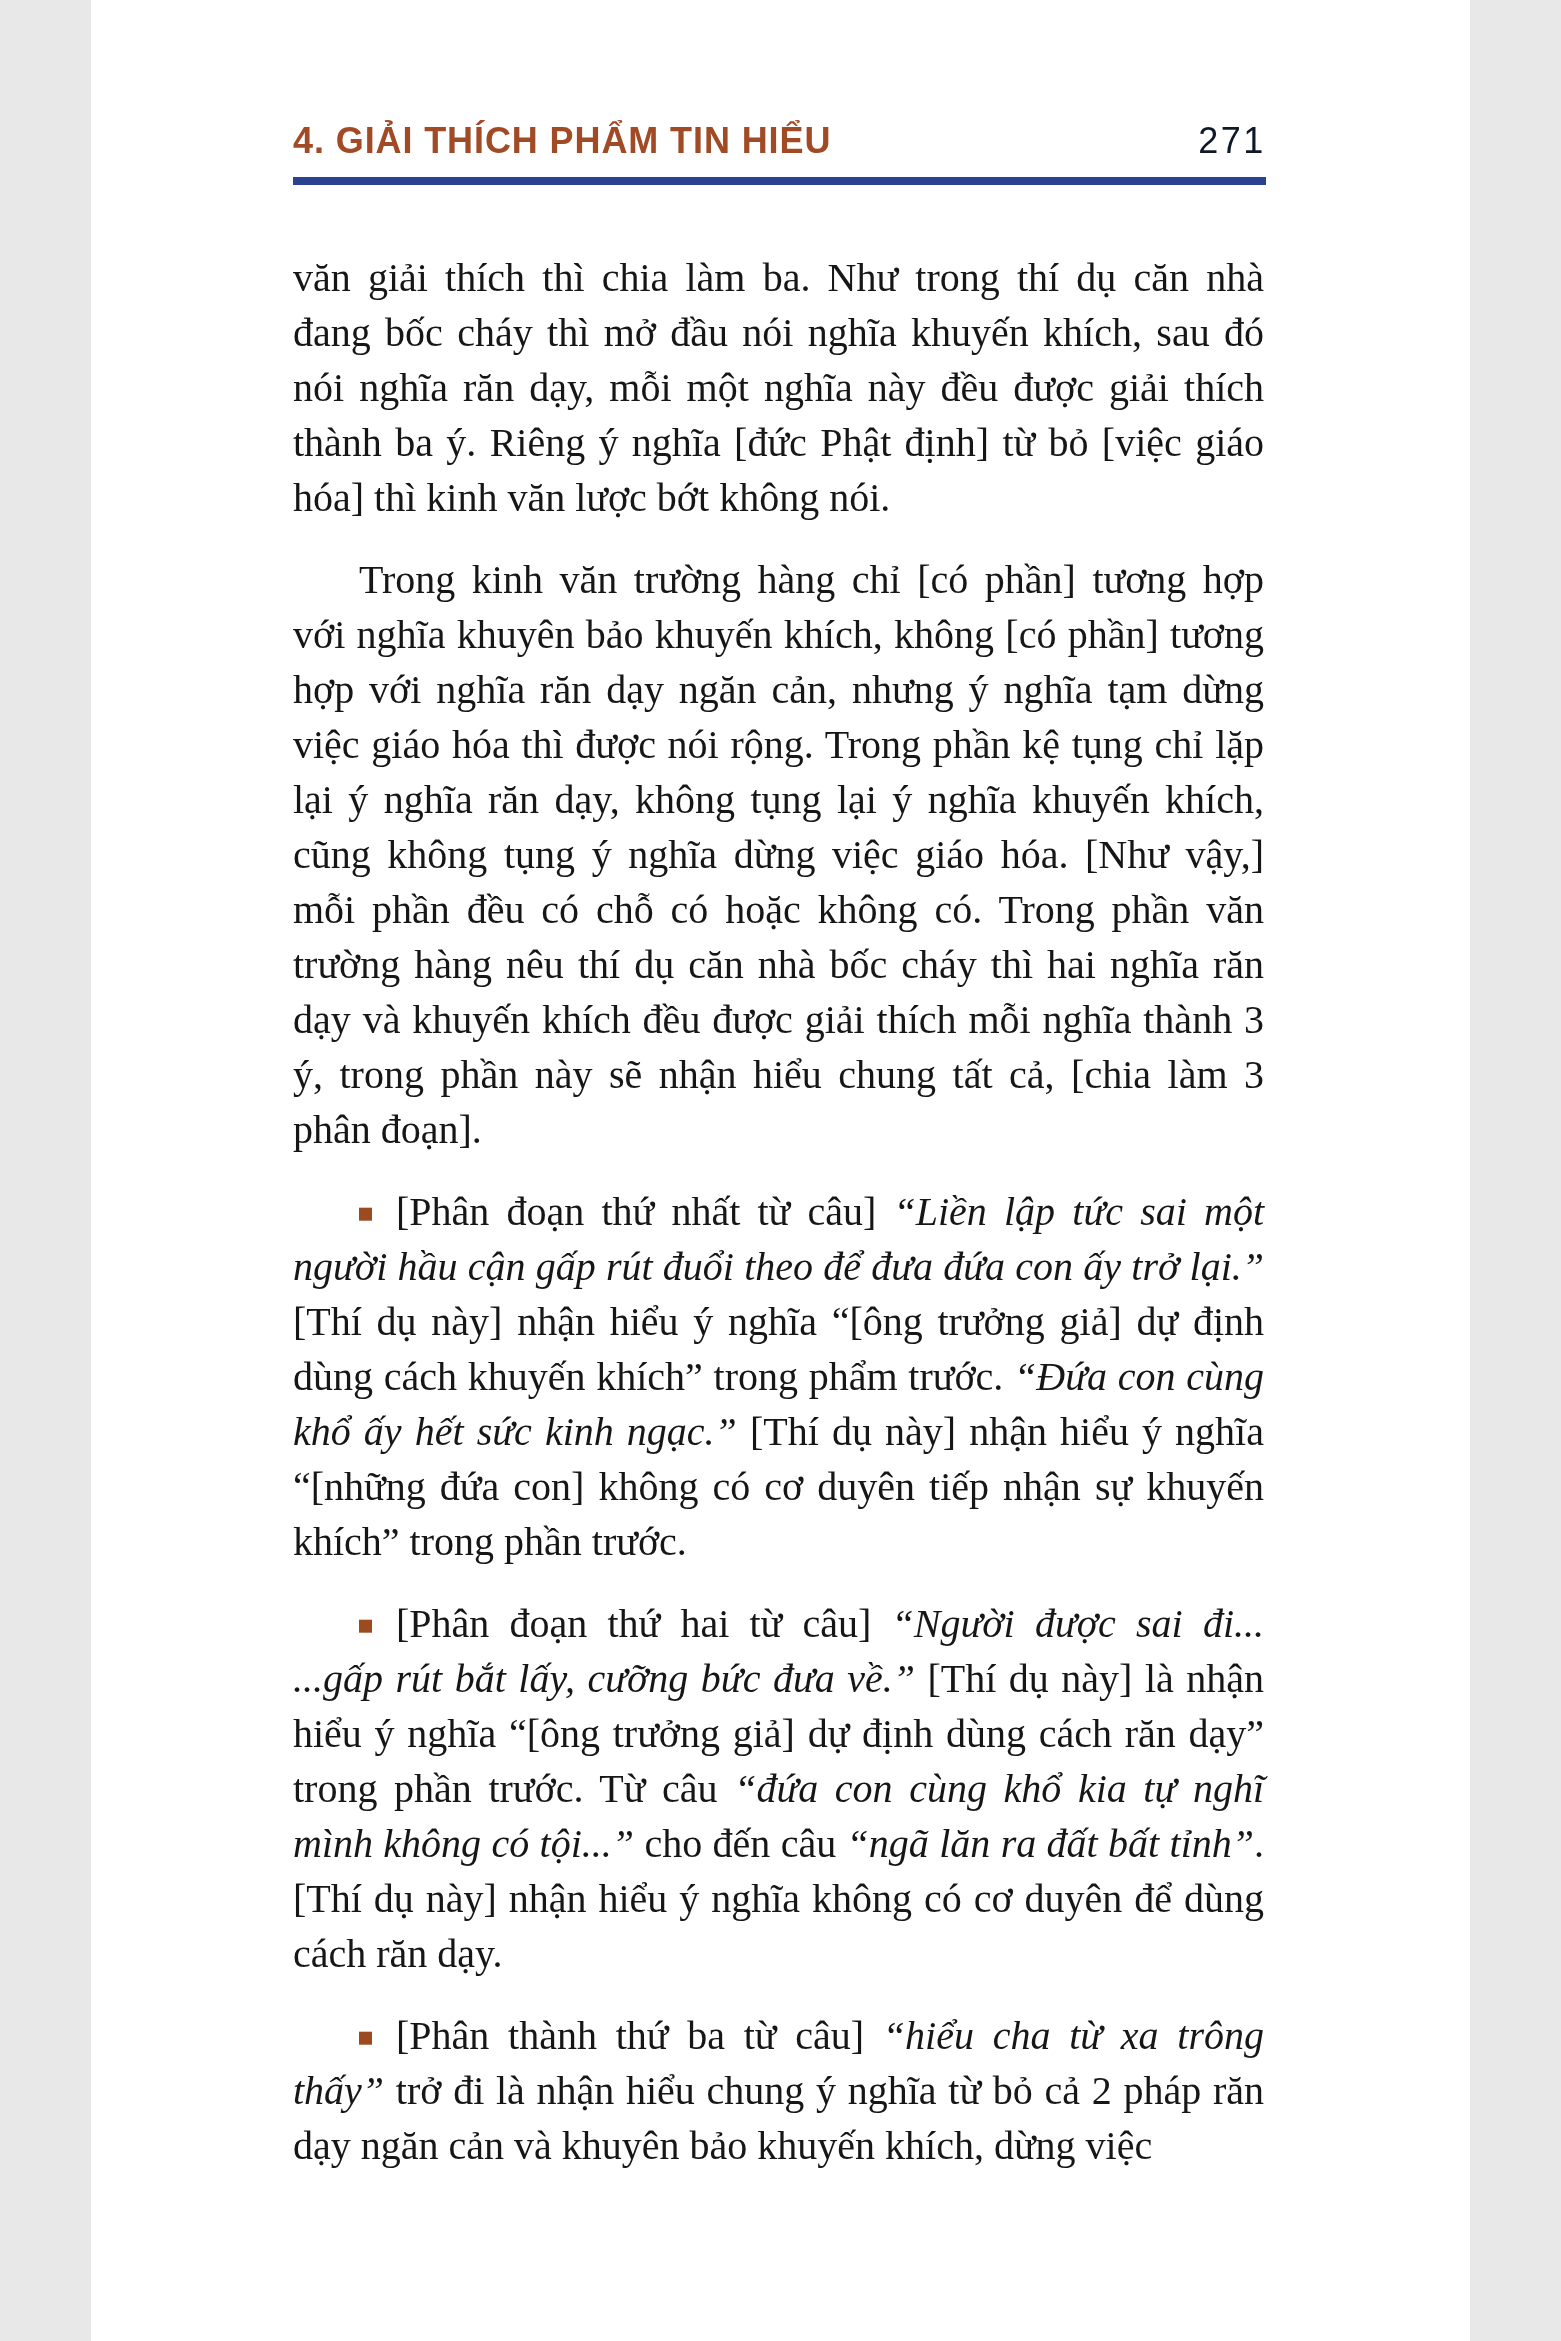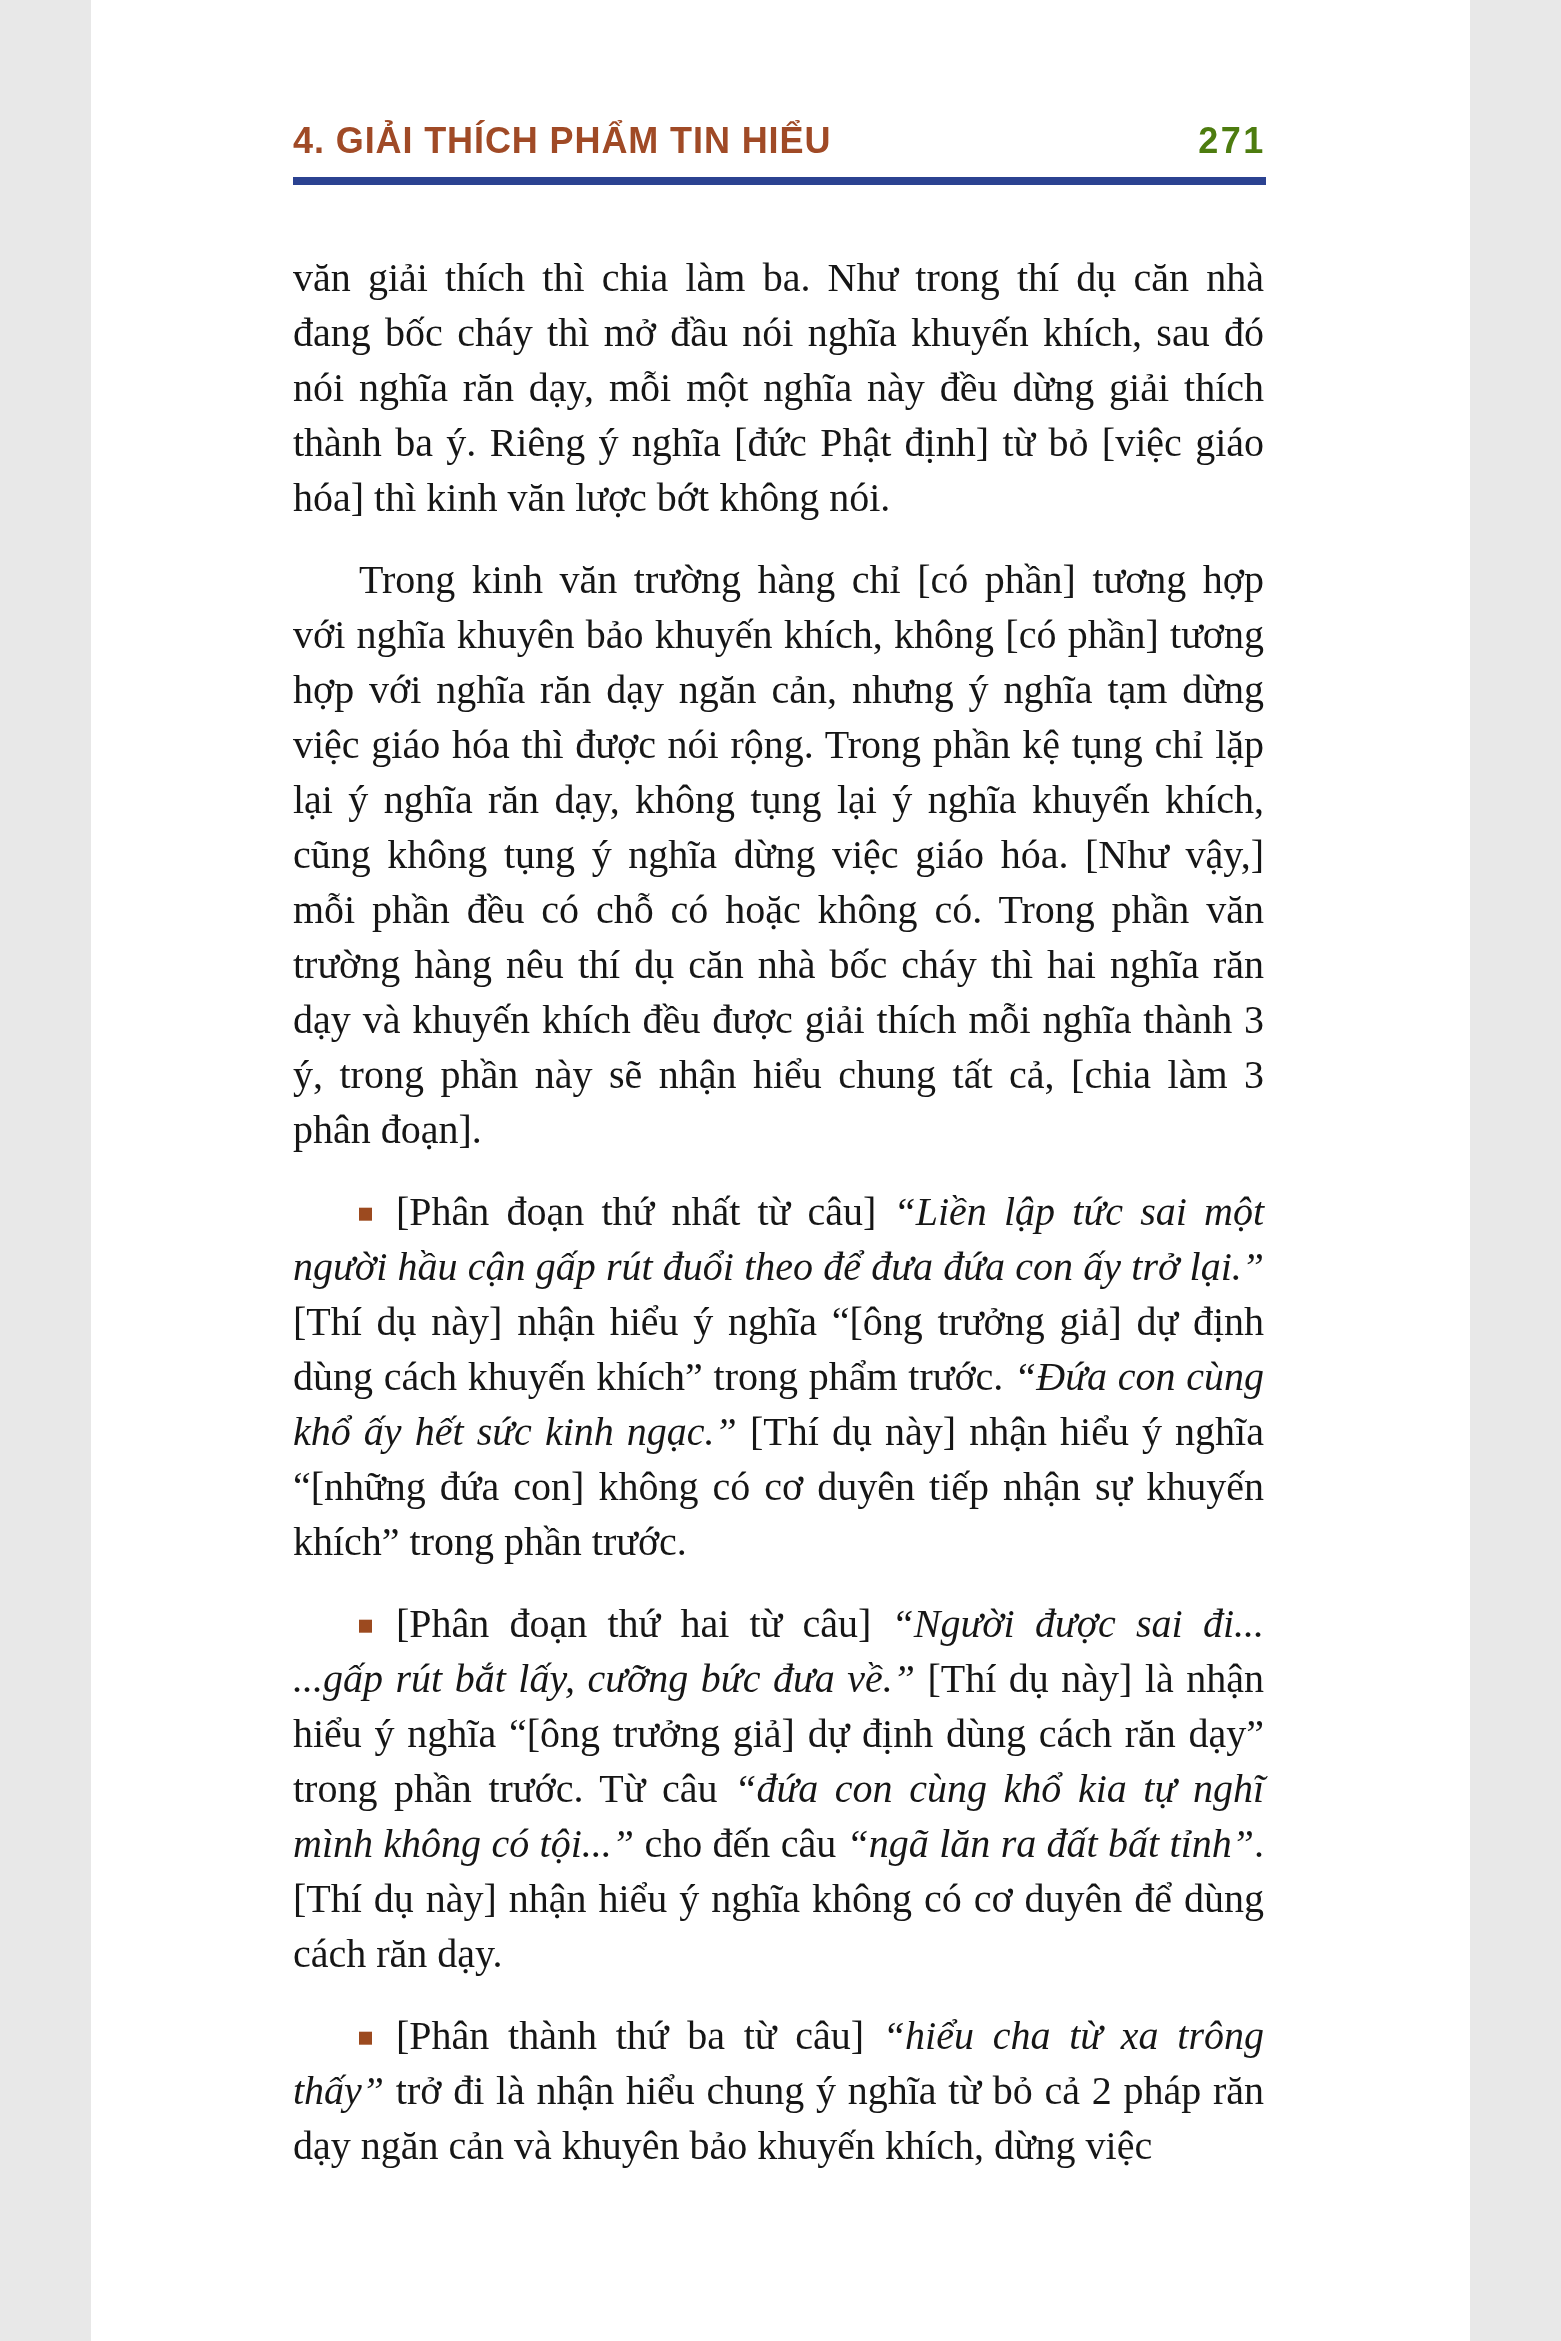--- a/index.html
+++ b/index.html
@@ -18,24 +18,24 @@
     font-family:"Liberation Sans",sans-serif;
     font-weight:700;
     font-size:36px;
     letter-spacing:0.9px;
     color:var(--header_text,#A04A26);
     margin:0;
     white-space:nowrap;
   }
   .page-number{
     font-family:"Liberation Sans",sans-serif;
-    font-weight:700;
+    font-weight:400;
     font-size:36px;
     letter-spacing:2.6px;
-    color:#4d7c0f;
+    color:#0f172a;
     margin-left:40px;
   }
   .header-rule{
     position:absolute;left:202px;right:204px;top:177px;height:7.8px;
     background:var(--rule,#2B4291);
   }
   .body-text{
     position:absolute;left:202px;right:206px;top:250px;
     font-family:"Liberation Serif","DejaVu Serif",serif;
     font-size:40px;
@@ -67,21 +67,21 @@
     <div class="header-row">
       <h1 class="running-head">4. GIẢI THÍCH PHẨM TIN HIỂU</h1>
       <div class="page-number">271</div>
     </div>
     <div class="header-rule"></div>
   </header>
 
   <main class="body-text">
 
     <p class="para">
-      <span class="seg">văn giải thích thì chia làm ba. Như trong thí dụ căn nhà đang bốc cháy thì mở đầu nói nghĩa khuyến khích, sau đó nói nghĩa răn dạy, mỗi một nghĩa này đều dừng giải thích thành ba ý. Riêng ý nghĩa [đức Phật định] từ bỏ [việc giáo hóa] thì kinh văn lược bớt không nói.</span>
+      <span class="seg">văn giải thích thì chia làm ba. Như trong thí dụ căn nhà đang bốc cháy thì mở đầu nói nghĩa khuyến khích, sau đó nói nghĩa răn dạy, mỗi một nghĩa này đều được giải thích thành ba ý. Riêng ý nghĩa [đức Phật định] từ bỏ [việc giáo hóa] thì kinh văn lược bớt không nói.</span>
     </p>
 
     <p class="para indent">
       <span class="seg">Trong kinh văn trường hàng chỉ [có phần] tương hợp với nghĩa khuyên bảo khuyến khích, không [có phần] tương hợp với nghĩa răn dạy ngăn cản, nhưng ý nghĩa tạm dừng việc giáo hóa thì được nói rộng. Trong phần kệ tụng chỉ lặp lại ý nghĩa răn dạy, không tụng lại ý nghĩa khuyến khích, cũng không tụng ý nghĩa dừng việc giáo hóa. [Như vậy,] mỗi phần đều có chỗ có hoặc không có. Trong phần văn trường hàng nêu thí dụ căn nhà bốc cháy thì hai nghĩa răn dạy và khuyến khích đều được giải thích mỗi nghĩa thành 3 ý, trong phần này sẽ nhận hiểu chung tất cả, [chia làm 3 phân đoạn].</span>
     </p>
 
     <p class="para bullet">
       <span class="bullet-mark"></span><span class="seg">[Phân đoạn thứ nhất từ câu] </span><em class="seg">“Liền lập tức sai một người hầu cận gấp rút đuổi theo để đưa đứa con ấy trở lại.”</em><span class="seg"> [Thí dụ này] nhận hiểu ý nghĩa “[ông trưởng giả] dự định dùng cách khuyến khích” trong phẩm trước. </span><em class="seg">“Đứa con cùng khổ ấy hết sức kinh ngạc.”</em><span class="seg"> [Thí dụ này] nhận hiểu ý nghĩa “[những đứa con] không có cơ duyên tiếp nhận sự khuyến khích” trong phần trước.</span>
     </p>
 

